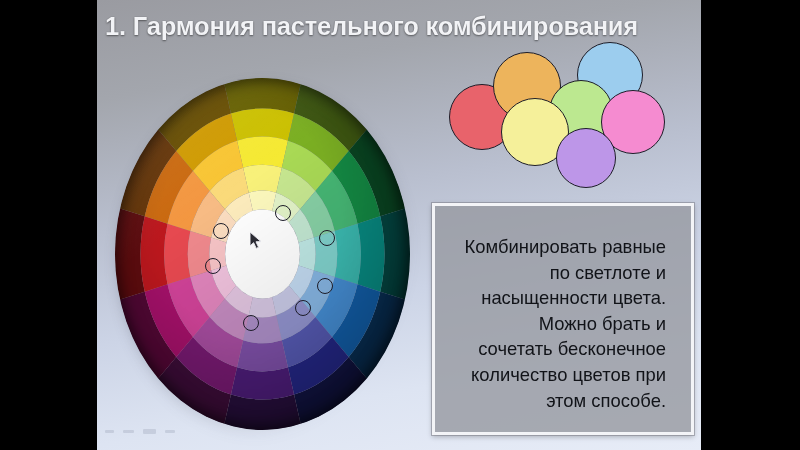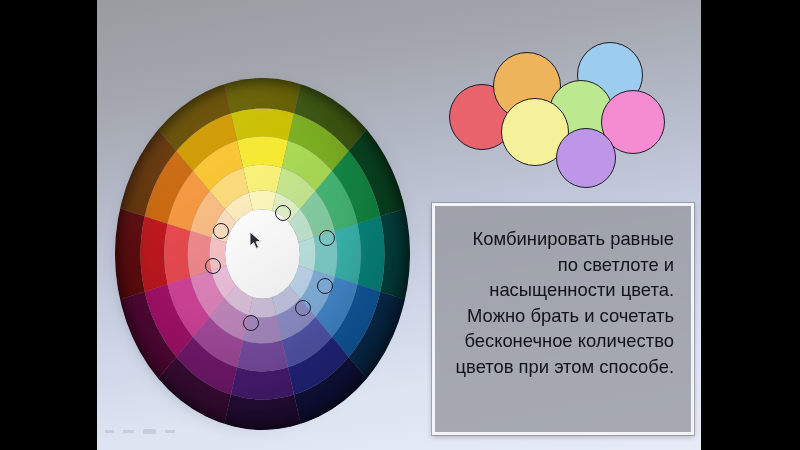--- a/index.html
+++ b/index.html
@@ -50,39 +50,40 @@
   
   #cluster{position:absolute;left:352px;top:42px;width:215px;height:155px;}
   .pastel{position:absolute;border-radius:50%;border:1.6px solid #1d1d28;box-sizing:border-box;}
 
   
   #caption{position:absolute;left:335px;top:203px;width:262px;height:232px;
            box-sizing:border-box;
            background:rgba(150,153,160,.80);
            border:3px solid #f3f4f7;
            box-shadow:0 0 0 1px rgba(120,120,130,.5), 0 2px 5px rgba(0,0,0,.25);}
-  #caption p{margin:4px;padding:16px 13px 0 13px;
+  #caption p{margin:12px;padding:16px 13px 0 13px;
              text-align:right;color:#111318;font-size:18.4px;line-height:25.6px;
              font-weight:400;}
 
   
   #artifacts{position:absolute;left:8px;top:424px;width:120px;height:14px;
              display:flex;gap:9px;align-items:center;opacity:.16;}
   .arti{background:#56607a;height:3px;border-radius:1px;}
 </style>
 </head>
 <body>
 
 <div id="screen">
 
   <div class="bar" id="bar-left"></div>
   <div class="bar" id="bar-right"></div>
 
   <div id="slide">
 
+    <div id="title">1. Гармония пастельного комбинирования</div>
 
     <div id="wheel-wrap">
       <div id="wheel-shadow"></div>
       <div id="wheel">
         <svg viewBox="0 0 300 300" preserveAspectRatio="none">
           <g id="wheel-sectors">
               <path d="M 111.17714323462187 5.111126056639762 A 150 150 0 0 1 188.8228567653781 5.111126056639762 L 182.09356159271258 30.225197540155534 A 124 124 0 0 0 117.90643840728742 30.225197540155534 Z" fill="rgb(102,96,0)"></path>
               <path d="M 117.90643840728742 30.225197540155534 A 124 124 0 0 1 182.09356159271258 30.225197540155534 L 175.88190451025207 53.407417371093175 A 100 100 0 0 0 124.11809548974792 53.407417371093175 Z" fill="rgb(203,192,0)"></path>
               <path d="M 124.11809548974792 53.407417371093175 A 100 100 0 0 1 175.88190451025207 53.407417371093175 L 169.67024742779157 76.58963720203081 A 76 76 0 0 0 130.3297525722084 76.58963720203081 Z" fill="rgb(245,233,51)"></path>
               <path d="M 130.3297525722084 76.58963720203081 A 76 76 0 0 1 169.67024742779157 76.58963720203081 L 163.97622843553611 97.84000538039031 A 54 54 0 0 0 136.02377156446389 97.84000538039031 Z" fill="rgb(248,241,122)"></path>

